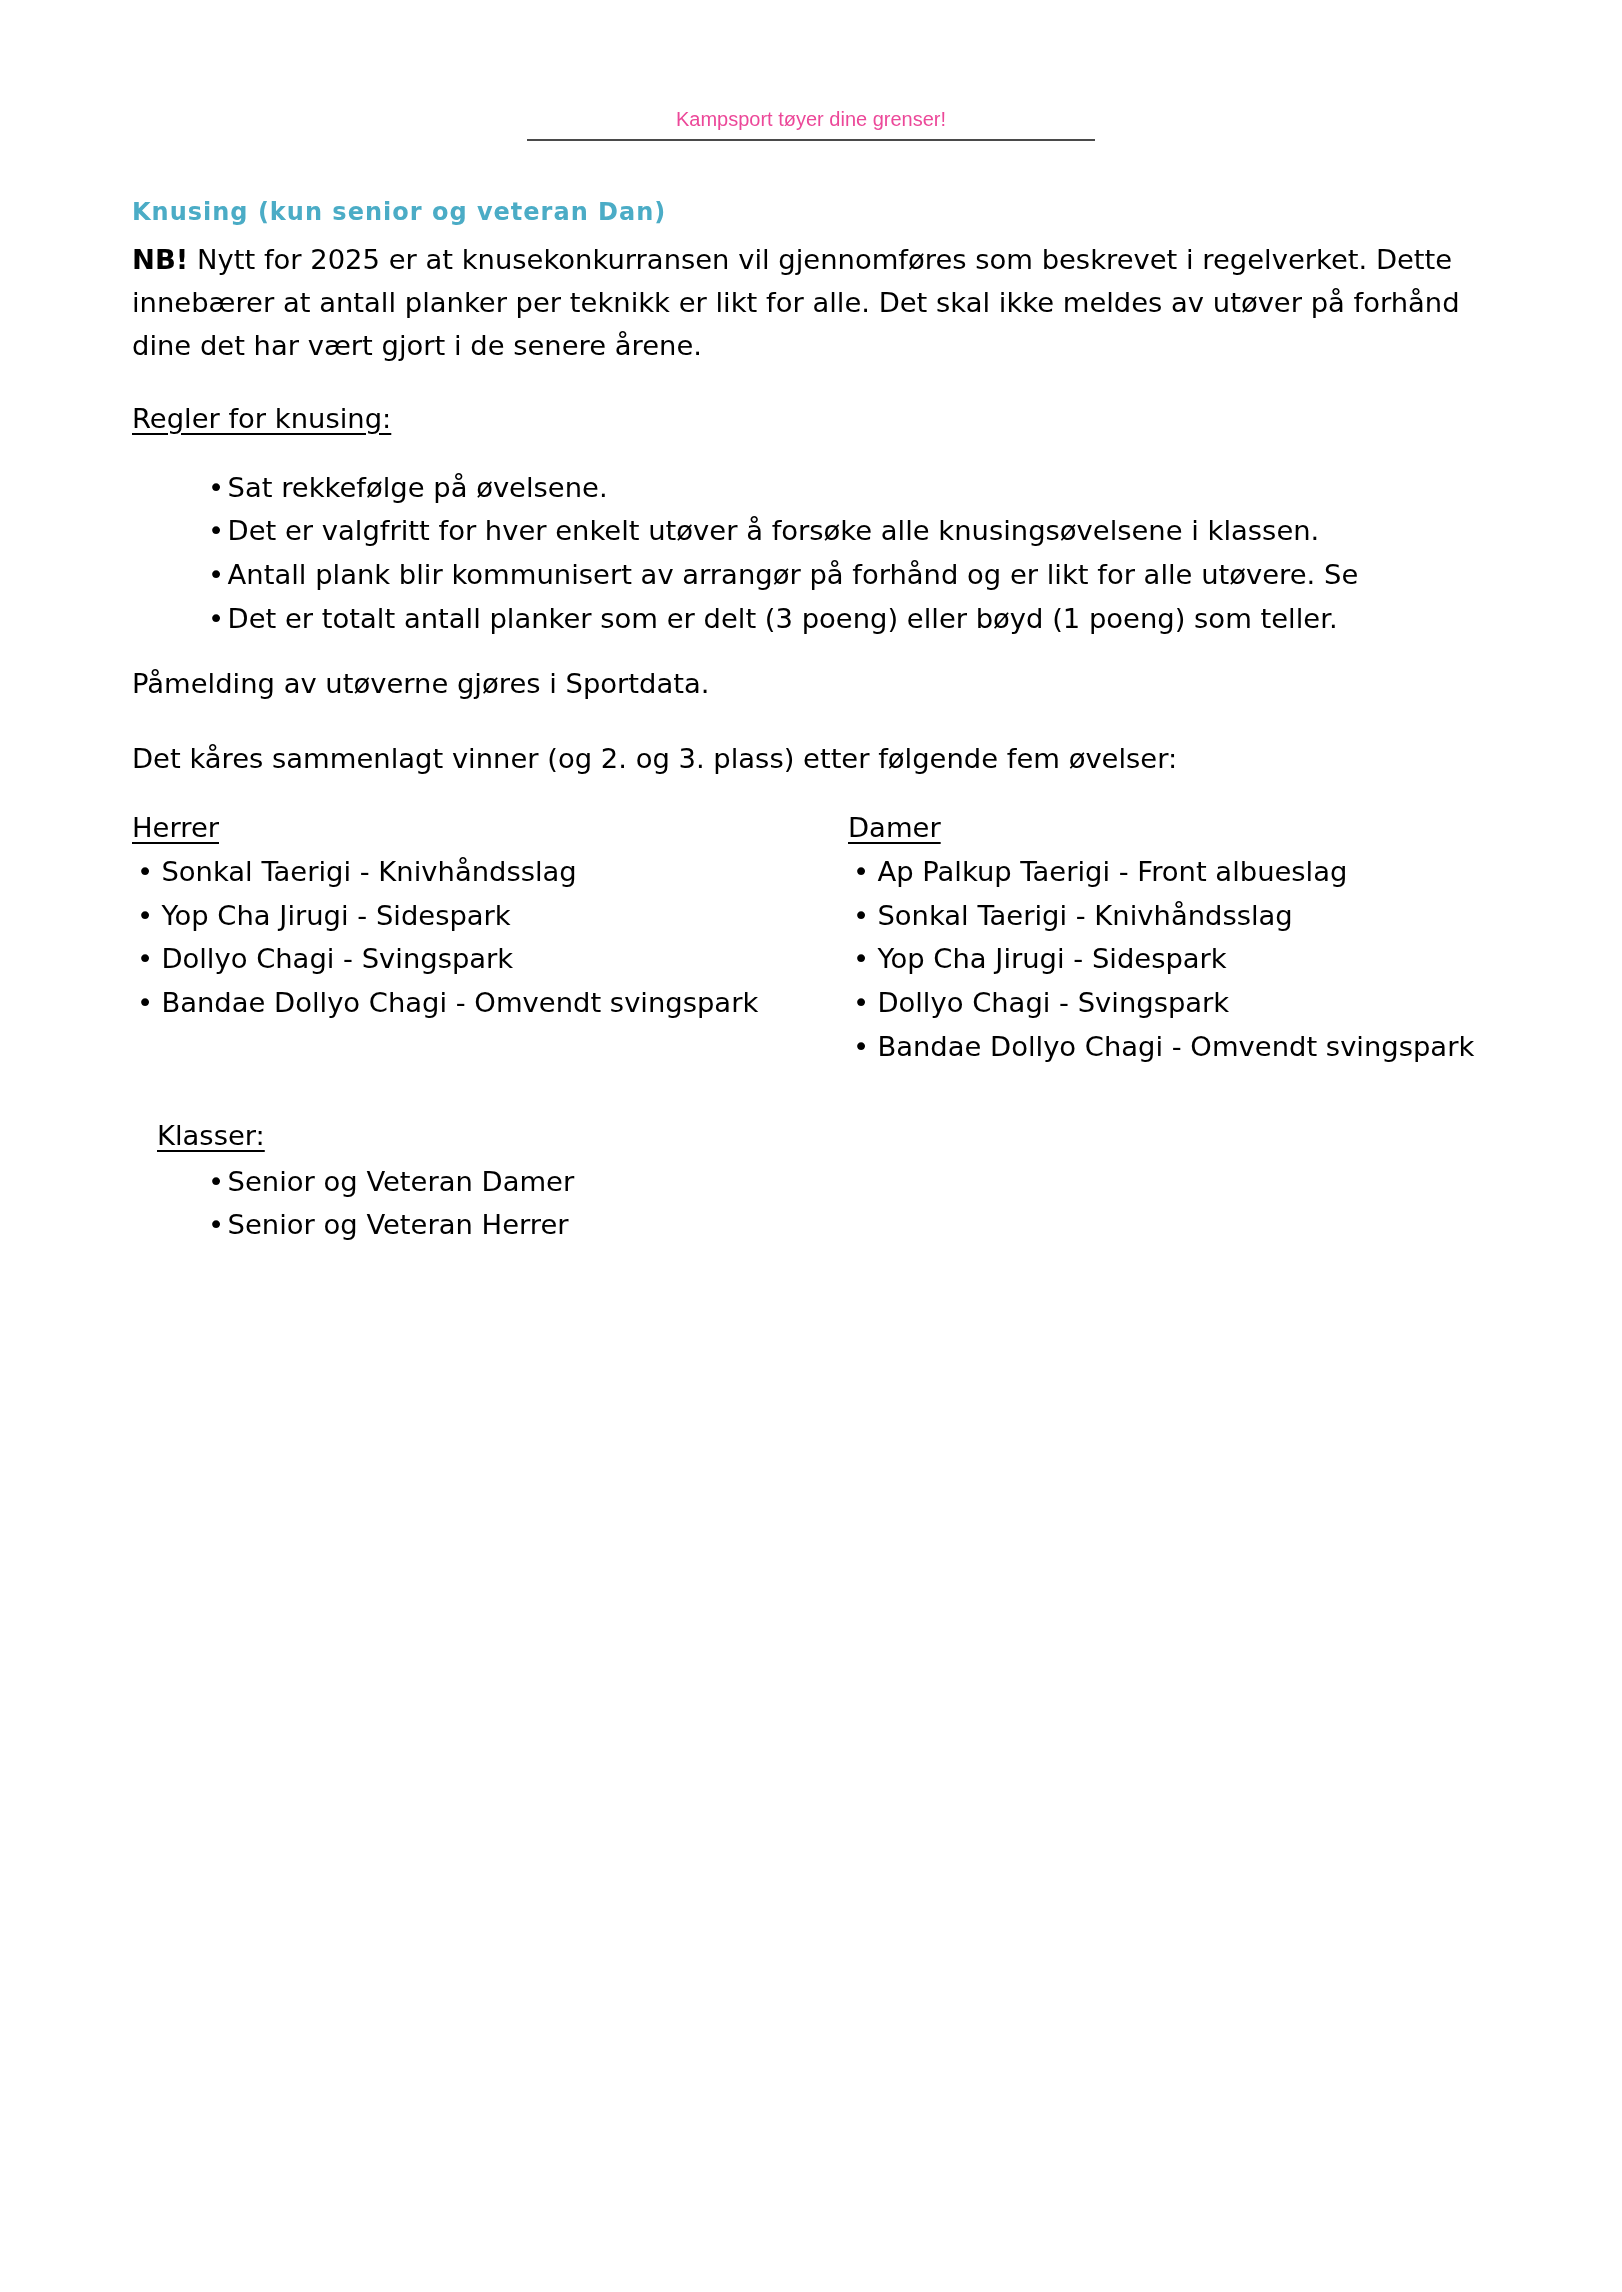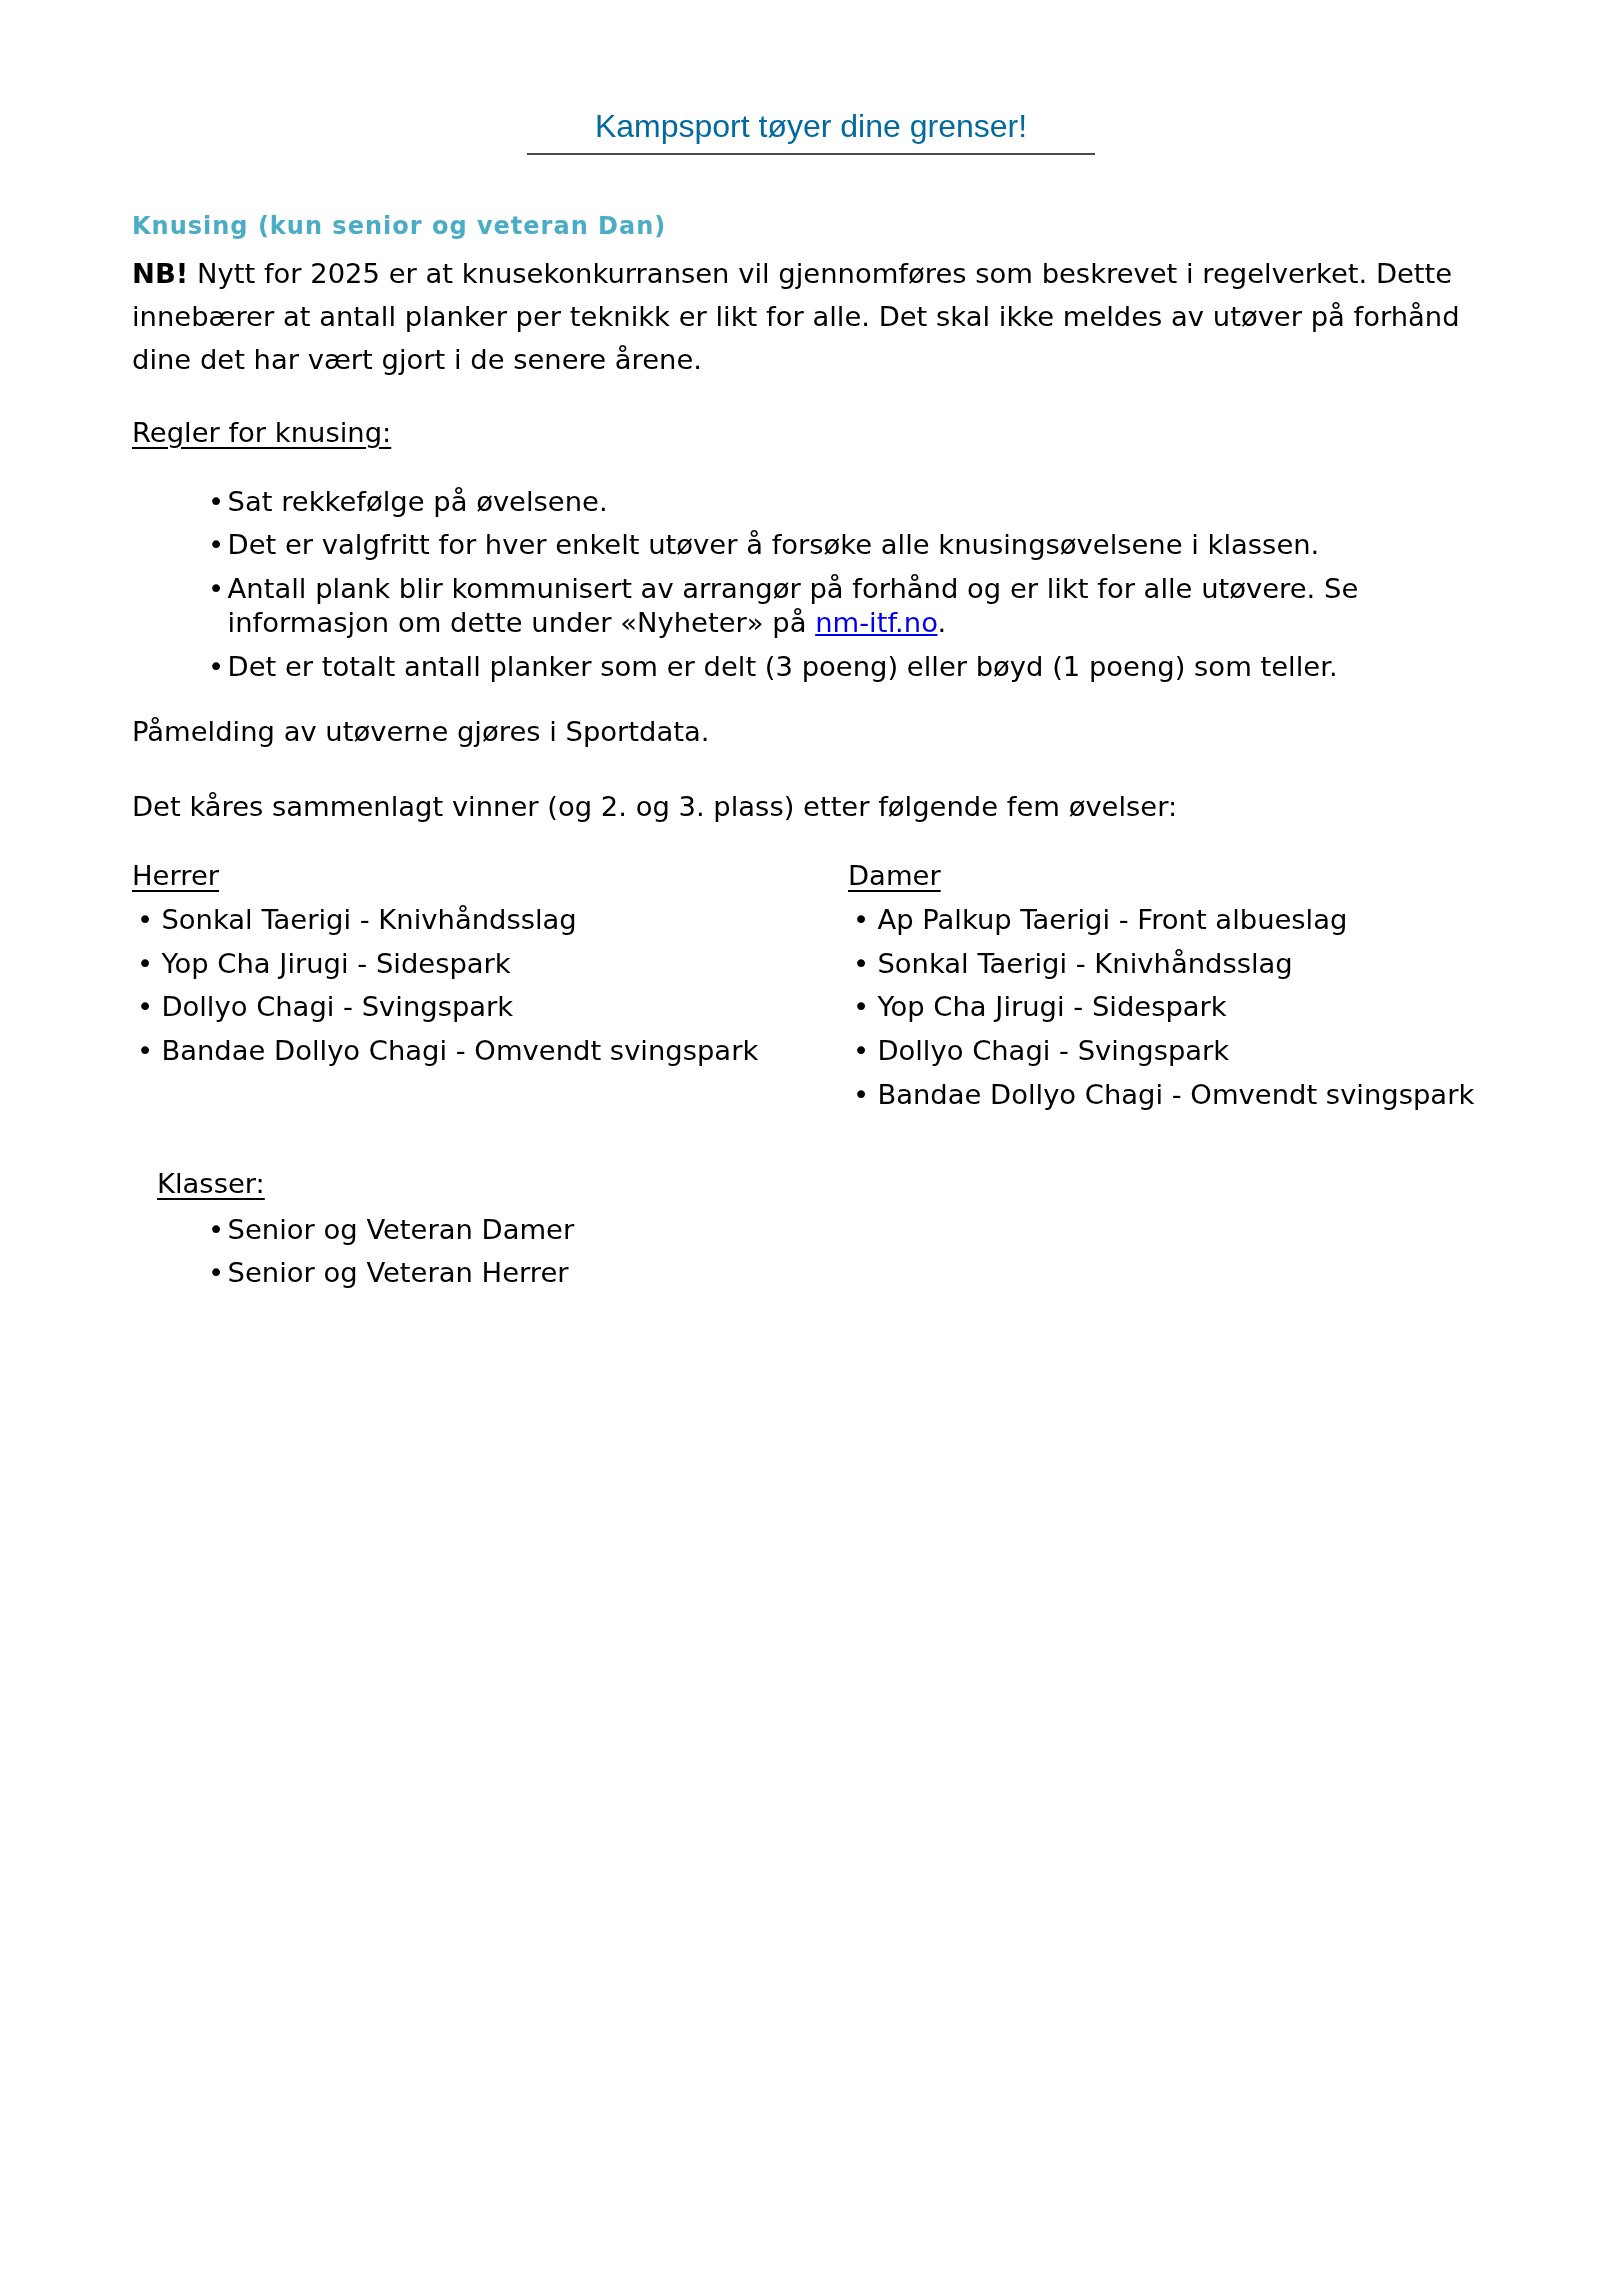--- a/index.html
+++ b/index.html
@@ -12,22 +12,22 @@
     font-family: "DejaVu Sans", "Liberation Sans", sans-serif;
     font-size: 27.4px;
     color: #000000;
   }
   .line { white-space: nowrap; }
 
   
   .page-header { padding-top: 108px; text-align: center; }
   .slogan {
     font-family: "Liberation Sans", sans-serif;
-    font-size: 32px;
-    color: #0369a1;
+    font-size: 20px;
+    color: #ec4899;
     white-space: nowrap;
   }
   .header-rule {
     width: 568px;
     height: 0;
     border-bottom: 2px solid var(--divider-color, #4a4a4a);
     margin: 7.8px auto 0 auto;
   }
 
   
@@ -107,21 +107,20 @@
     <div class="line">dine det har vært gjort i de senere årene.</div>
   </div>
 
   <div class="u-heading rules-heading">Regler for knusing:</div>
 
   <ul class="bullets rules-list">
     <li><span class="line">Sat rekkefølge på øvelsene.</span></li>
     <li><span class="line">Det er valgfritt for hver enkelt utøver å forsøke alle knusingsøvelsene i klassen.</span></li>
     <li>
       <div class="line">Antall plank blir kommunisert av arrangør på forhånd og er likt for alle utøvere. Se</div>
-      <div class="line"><span>informasjon om dette under «Nyheter» på </span><a class="doc-link">nm-itf.no</a><span>.</span></div>
     </li>
     <li><span class="line">Det er totalt antall planker som er delt (3 poeng) eller bøyd (1 poeng) som teller.</span></li>
   </ul>
 
   <div class="registration-text">Påmelding av utøverne gjøres i Sportdata.</div>
 
   <div class="exercises-intro">Det kåres sammenlagt vinner (og 2. og 3. plass) etter følgende fem øvelser:</div>
 
   <div class="exercise-columns">
     <div class="exercise-column">

